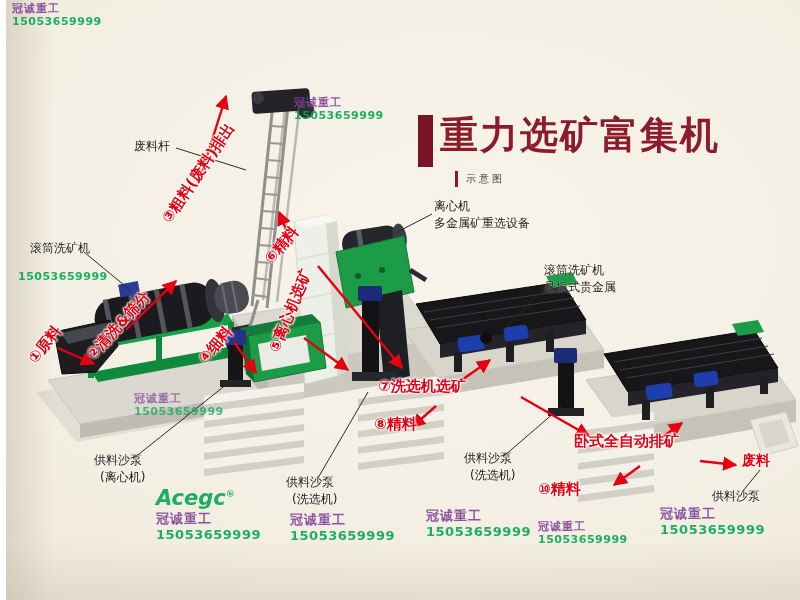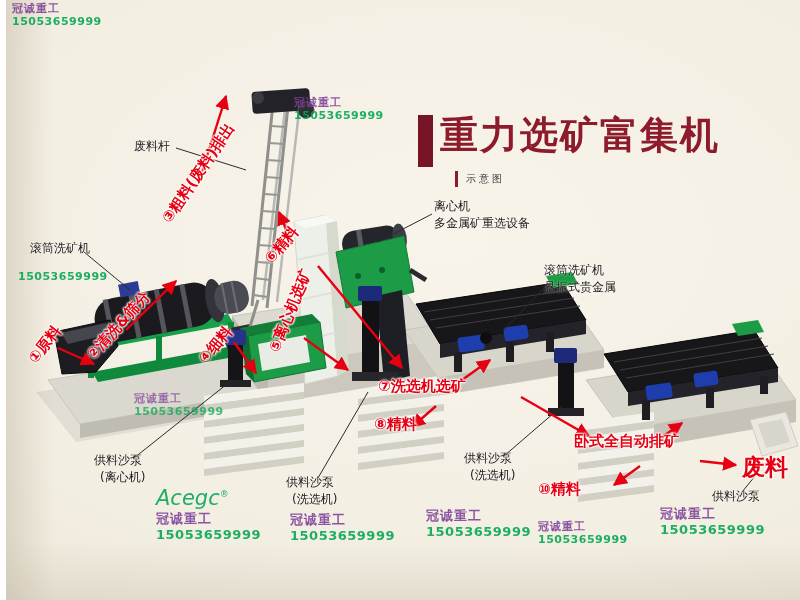--- a/index.html
+++ b/index.html
@@ -4,31 +4,31 @@
 <style>
   html,body{margin:0;padding:0}
   body{width:800px;height:600px;overflow:hidden;font-family:"DejaVu Sans","Liberation Sans",sans-serif}
   .stage{position:relative;width:800px;height:600px;
     background:radial-gradient(120% 100% at 55% 40%, #f8f4ea 0%, #f3eee2 55%, #e7e1d1 100%);margin-left:6px;}
   .stage::before{content:"";position:absolute;inset:0;pointer-events:none;
     background:linear-gradient(90deg, rgba(185,175,155,.38), rgba(255,255,255,0) 6%),
                linear-gradient(0deg, rgba(160,150,130,.18), rgba(255,255,255,0) 10%);}
   .svg-layer{position:absolute;inset:0;z-index:1}
   .wm{position:absolute;opacity:.88;line-height:1.2;z-index:2;text-align:left;white-space:nowrap}
-  .wm .brand{color:#00a651;font-weight:normal;font-style:italic;font-size:21px}
+  .wm .brand{color:#00a651;font-weight:bold;font-style:italic;font-size:21px}
   .wm .brand sup{font-size:9px;font-style:normal}
   .wm .co{color:#7d3f98;font-weight:bold;font-size:13px;letter-spacing:1px}
   .wm .ph{color:#00a651;font-weight:bold;font-size:13px;letter-spacing:.5px}
   .wm.small .co{font-size:11px}
   .wm.small .ph{font-size:11px}
   .label{position:absolute;white-space:nowrap;z-index:3}
   .step{color:#e60012;font-weight:bold;font-size:15px;
     text-shadow:0 1px 2px rgba(255,255,255,.95),0 -1px 2px rgba(255,255,255,.95),
                 1px 0 2px rgba(255,255,255,.95),-1px 0 2px rgba(255,255,255,.95);}
-  .step.big{font-size:23px}
+  .step.big{font-size:14px}
   .mlabel{color:#1a1a1a;font-size:12px;line-height:1.4;
     text-shadow:0 0 2px rgba(255,255,255,.85)}
   .title-wrap{position:absolute;left:412px;top:110px;display:flex;align-items:flex-start;z-index:3}
   .title-bar{width:15px;height:52px;background:#771425;margin-right:7px;margin-top:5px}
   .title-text{color:#8e1b2c;font-size:38px;font-weight:bold;letter-spacing:2px;white-space:nowrap}
   .subtitle{position:absolute;left:449px;top:171px;display:flex;align-items:center;gap:8px;z-index:3}
   .subtitle-bar{width:3px;height:16px;background:#8e1b2c}
   .subtitle-text{color:#3a3a3a;font-size:10px;letter-spacing:3px}
 </style>
 </head>

